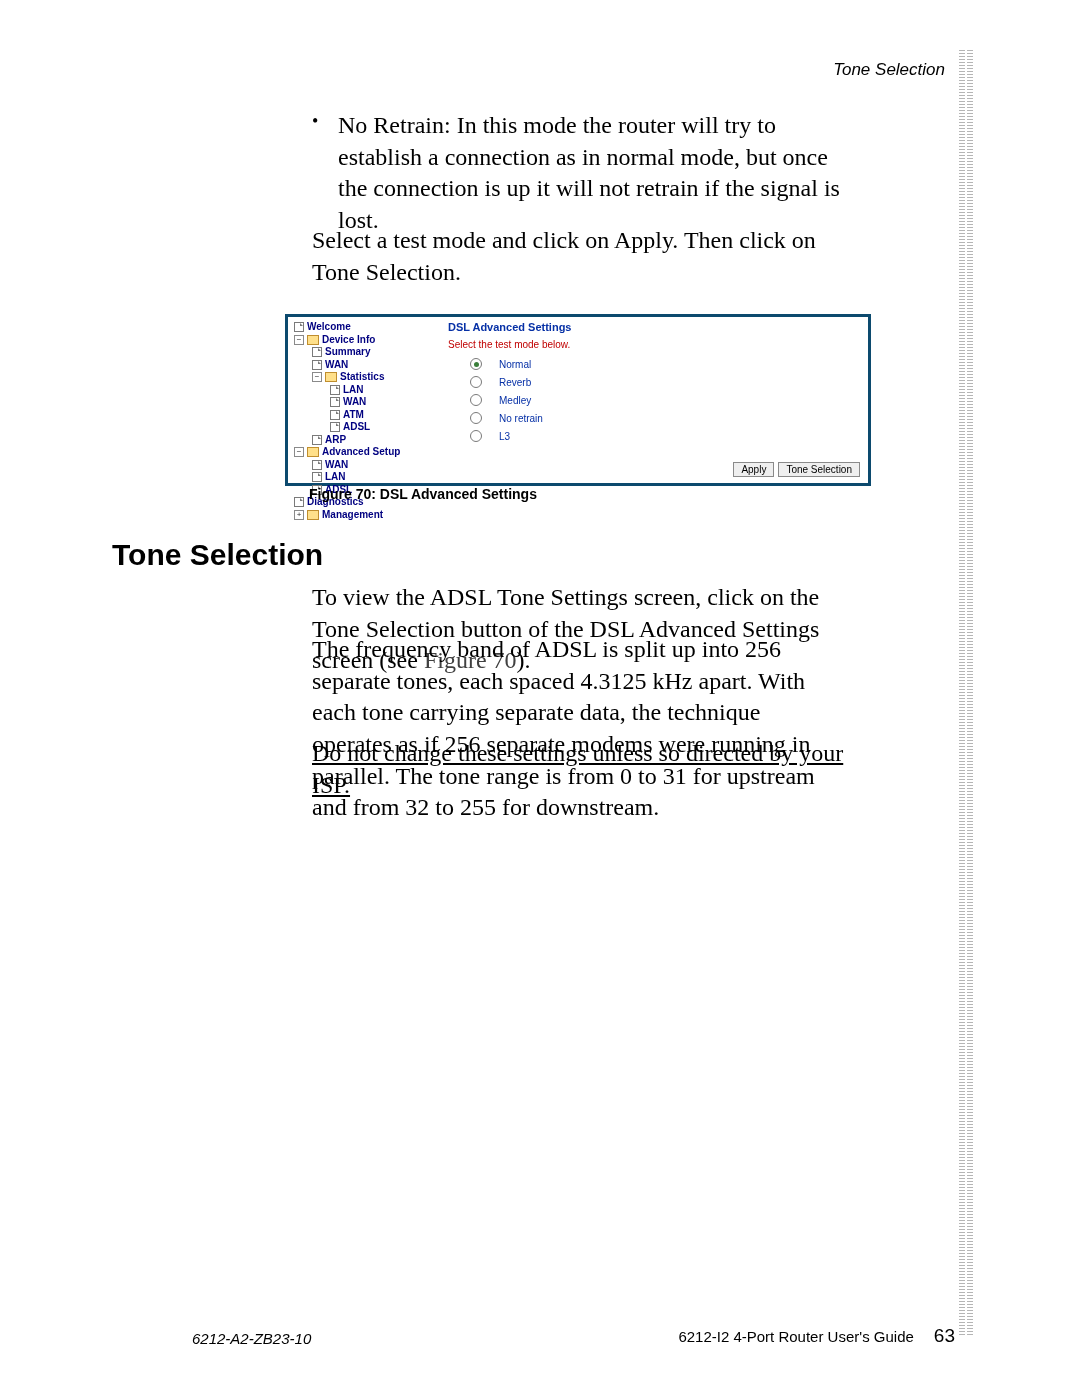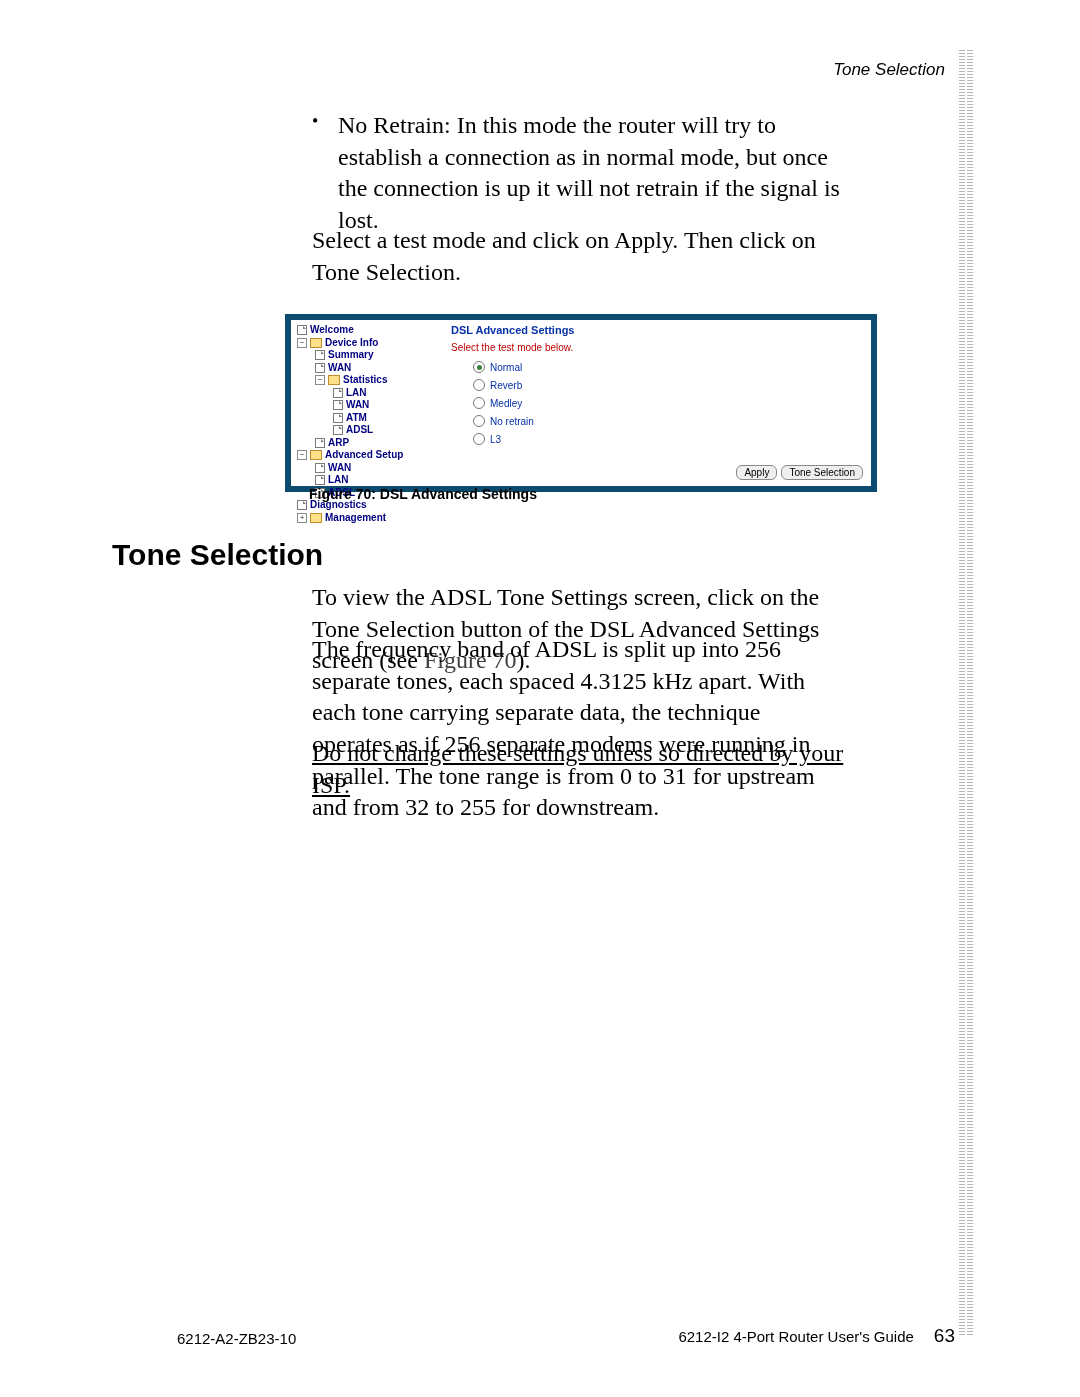--- a/index.html
+++ b/index.html
@@ -14,44 +14,44 @@
   ul.lst>li{position:relative;padding-left:26px;margin-bottom:18px;}
   ul.lst>li:before{content:"\2022";position:absolute;left:0;top:0;font-size:18px;}
   .paragraph1{top:225px;}
   .fig-caption{position:absolute;left:309px;top:486px;font-family:Arial,Helvetica,sans-serif;font-weight:bold;font-size:14px;}
   .section-head{position:absolute;left:112px;top:538px;font-family:Arial,Helvetica,sans-serif;font-weight:bold;font-size:30px;}
   .p2{top:582px;}
   .p3{top:634px;}
   .p4{top:738px;text-decoration:underline;}
   .xref{color:#404040;}
   .footer{position:absolute;bottom:50px;font-family:Arial,Helvetica,sans-serif;font-size:15px;color:#000;}
-  .footer.left{left:177px;}
+  .footer.left{left:192px;font-style:italic;}
   .footer.right{right:125px;}
   .footer .pn{font-size:19px;padding-left:20px;}
   
-  .screenshot{position:absolute;left:285px;top:314px;width:580px;height:166px;border:6px solid #0c4a6e;background:#fff;font-family:Tahoma,Verdana,Arial,sans-serif;font-size:10px;}
+  .screenshot{position:absolute;left:285px;top:314px;width:580px;height:166px;border:3px solid #0c4a6e;background:#fff;font-family:Tahoma,Verdana,Arial,sans-serif;font-size:10px;}
   .tree{position:absolute;left:6px;top:4px;width:140px;line-height:1.25;color:navy;font-weight:bold;}
   .tree .lvl0{padding-left:0;}
   .tree .lvl1{padding-left:18px;}
   .tree .lvl2{padding-left:36px;}
   .tree .item{display:flex;align-items:center;gap:3px;white-space:nowrap;}
   .ic{display:inline-block;width:10px;height:10px;}
   .ic.page{border:1px solid #7a7a7a;background:#fff;position:relative;}
   .ic.page:after{content:"";position:absolute;right:0;top:0;border-top:3px solid #fff;border-left:3px solid #7a7a7a;width:0;height:0;}
   .ic.fold  {border:1px solid #c08e2e;background:#ffe08a;height:8px;}
   .ic.foldO {border:1px solid #c08e2e;background:#ffe08a;height:8px;position:relative;}
   .pm{display:inline-block;width:8px;height:8px;border:1px solid #8a8a8a;background:#fff;color:#333;font-size:8px;line-height:8px;text-align:center;font-weight:normal;}
   .panel{position:absolute;left:160px;right:8px;top:4px;}
   .panel .ptitle{color:#0630a6;font-weight:bold;font-size:11px;}
   .panel .pinstr{color:#c00000;font-size:10px;margin:6px 0 8px;}
-  .opt{display:flex;align-items:center;gap:5px;color:#0630a6;margin-bottom:6px;margin-left:22px;}
+  .opt{display:flex;align-items:center;gap:17px;color:#0630a6;margin-bottom:6px;margin-left:22px;}
   .rd{width:10px;height:10px;border:1px solid #7a7a7a;border-radius:50%;display:inline-flex;align-items:center;justify-content:center;background:#fff;}
   .rd.sel:after{content:"";width:5px;height:5px;border-radius:50%;background:#3b7f3b;display:block;}
   .btnrow{position:absolute;right:8px;bottom:6px;display:flex;gap:4px;}
-  .wbtn{border:1px solid #8a8a8a;background:#efefef;padding:1px 7px;font-size:10px;color:#000;border-radius:6px;}
+  .wbtn{border:1px solid #8a8a8a;background:#efefef;padding:1px 7px;font-size:10px;color:#000;border-radius:0;}
 </style>
 </head>
 <body>
 <div class="page">
   <div class="header-title">Tone Selection</div>
   <div class="side-strip"></div>
   <div class="side-strip inner"></div>
 
   <div class="body-text bullets">
     <ul class="lst">

